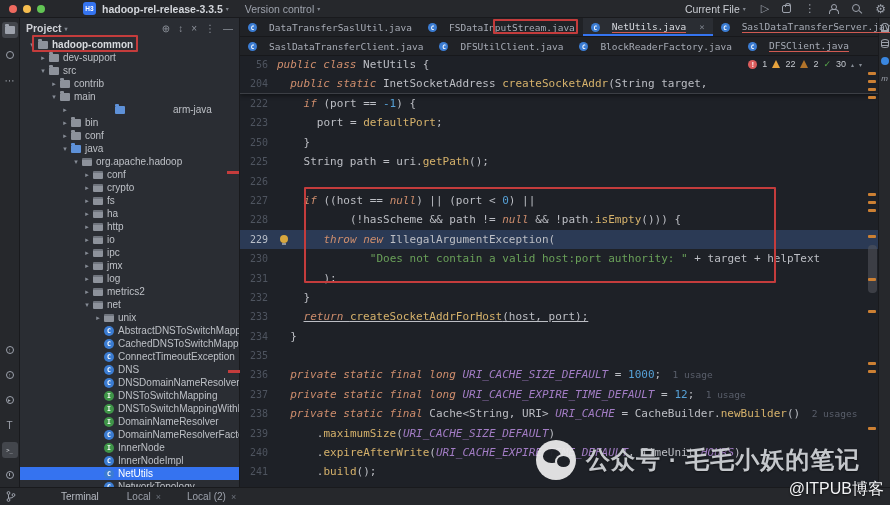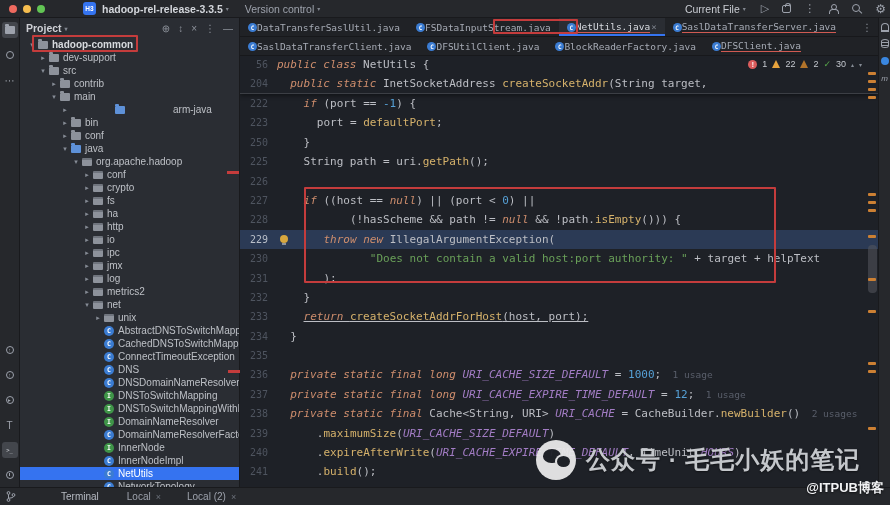--- a/index.html
+++ b/index.html
@@ -64,21 +64,21 @@
   .ti-pkg { width:10px; height:8px; background:#8d929b; border-radius:1px; border-top:2px solid #6f747d; }
   .ti-round { width:10px; height:10px; border-radius:50%; display:flex; align-items:center; justify-content:center;
               font-size:6.5px; font-weight:bold; color:#fff; font-family:"DejaVu Sans Mono", monospace; }
   .ti-class { background:#3b7cd2; } .ti-iface { background:#3f9548; }
   .tlabel.bold { font-weight:bold; color:#d7dade; }
 
   
   .editor { flex:1; display:flex; flex-direction:column; background:#1e2127; position:relative; min-width:0; }
   .tabrow { height:19px; flex:none; background:#202226; border-bottom:1px solid #17181b;
             display:flex; align-items:stretch; font-family:"DejaVu Sans Mono", monospace; font-size:9.5px; color:#a6abb5; }
-  .tab { display:flex; align-items:center; gap:0; padding:0 8px; cursor:default; }
+  .tab { display:flex; align-items:center; gap:12px; padding:0 8px; cursor:default; }
   .tab.active { background:#2a2d33; box-shadow:inset 0 -2px 0 #3574f0; color:#d7dae0; }
   .tab .ti-round { width:9px; height:9px; font-size:6px; }
   .tlbl.err { border-bottom:1px solid #d05a52; }
   .tab-close { color:#7d828c; font-size:9px; margin-left:1px; }
   .tabrow-kebab { margin-left:auto; align-self:center; padding-right:6px; color:#8d929b; font-size:10px; }
 
   .codearea { position:relative; flex:1; overflow:hidden; font-family:"DejaVu Sans Mono", monospace; }
   .sticky { border-bottom:1px solid #3c3f45; box-shadow:0 2px 4px rgba(0,0,0,.4); position:relative; z-index:2; background:#1e2127; }
   .sticky .cl { height:18.5px; line-height:18.5px; }
   .cl { display:flex; height:19.4px; line-height:19.4px; font-size:11px; position:relative; }
@@ -129,21 +129,21 @@
   .rbox { position:absolute; border:2px solid #c43c3c; border-radius:1px; pointer-events:none; z-index:8; }
   .rdash { position:absolute; background:#c43c3c; pointer-events:none; z-index:8; }
 
   
   .wm { position:absolute; left:536px; top:440px; display:flex; align-items:center; gap:10px; z-index:9;
         color:#cdd0d4; opacity:.95; pointer-events:none; }
   .wm-ico { width:40px; height:40px; border-radius:50%; background:#e9e9e9; position:relative; flex:none; }
   .wm-ico::before { content:''; position:absolute; left:7px; top:9px; width:18px; height:14px; border-radius:50% 50% 46% 46%; background:#1e2127; }
   .wm-ico::after { content:''; position:absolute; left:21px; top:16px; width:13px; height:11px; border-radius:50%; background:#1e2127; box-shadow:0 0 0 2px #e9e9e9; }
   .wm-text { font-size:24px; font-weight:bold; letter-spacing:1px; white-space:nowrap; text-shadow:0 1px 2px rgba(0,0,0,.5); }
-  .wm-footer { position:absolute; right:6px; top:479px; font-size:13px; font-weight:bold; color:#f2f3f5; z-index:9;
+  .wm-footer { position:absolute; right:6px; top:479px; font-size:16px; font-weight:normal; color:#f2f3f5; z-index:9;
                text-shadow:0 1px 2px rgba(0,0,0,.6); pointer-events:none; }
 </style>
 </head>
 <body>
 
 <div class="app">
 
   <div class="titlebar">
     <div class="lights">
       <span class="light l-red"></span>

